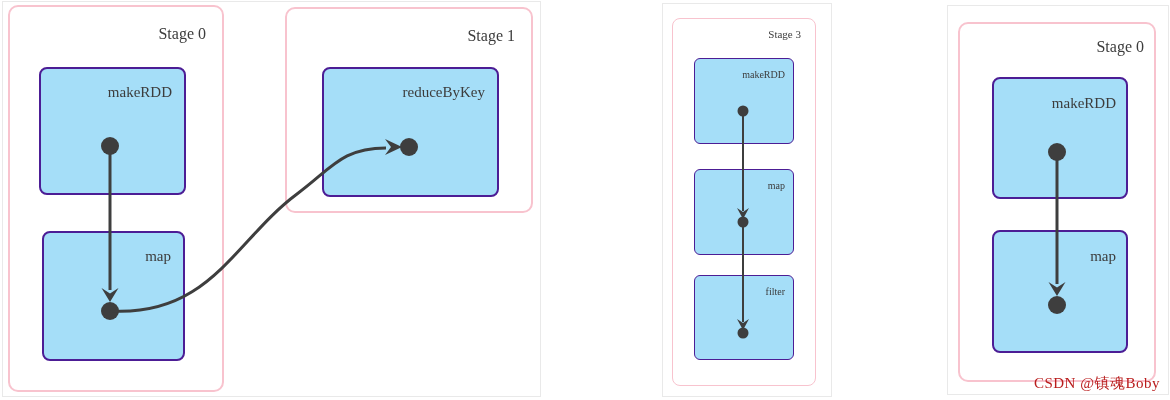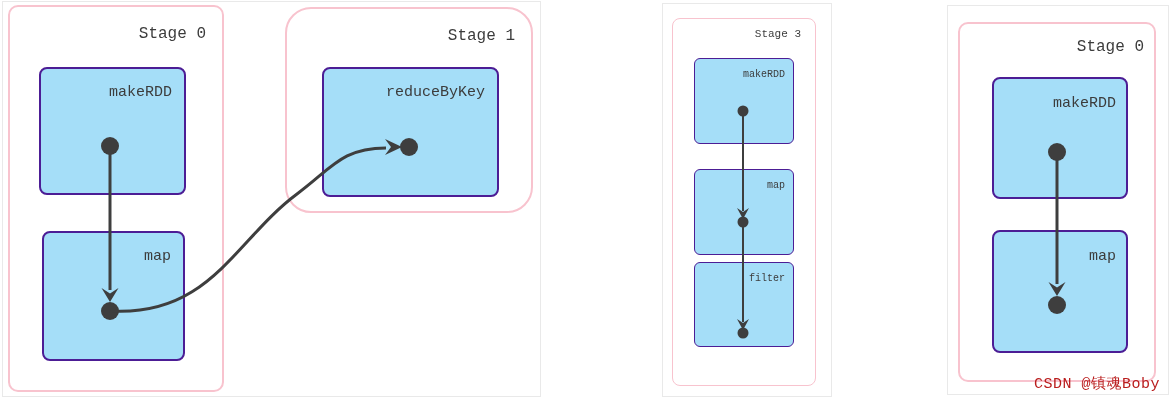--- a/index.html
+++ b/index.html
@@ -1,18 +1,18 @@
 <!DOCTYPE html>
 <html><head>
 <meta charset="utf-8">
 <style>
   html,body{margin:0;padding:0;background:#fff;}
   #canvas{
     position:relative;width:1170px;height:400px;background:#ffffff;
-    font-family:Liberation Mono, monospace;overflow:hidden;
+    font-family:Liberation Serif, serif;overflow:hidden;
   }
   .card{
     position:absolute;background:#ffffff;border:1px solid #e9e9e9;box-sizing:border-box;
   }
   .stage-box{
     position:absolute;border:2px solid #f8c3ce;border-radius:10px;background:#ffffff;box-sizing:border-box;
   }
   .stage-box.small{border-width:1.5px;border-radius:8px;padding-left:44px;}
   .stage-label{
     position:absolute;color:#3c3c3c;white-space:nowrap;
@@ -51,39 +51,39 @@
   <div class="stage-box lg" style="left:8px;top:5px;width:216px;height:387px;">
     <div class="stage-label">Stage 0</div>
     <div class="node" style="left:29px;top:60px;width:147px;height:128px;">
       <div class="node-label">makeRDD</div>
     </div>
     <div class="node" style="left:32px;top:224px;width:143px;height:130px;">
       <div class="node-label">map</div>
     </div>
   </div>
 
-  <div class="stage-box lg" style="left:285px;top:7px;width:248px;height:206px;border-radius:26px;">
+  <div class="stage-box lg" style="left:285px;top:7px;width:248px;height:206px;">
     <div class="stage-label">Stage 1</div>
     <div class="node" style="left:35px;top:58px;width:177px;height:130px;">
       <div class="node-label">reduceByKey</div>
     </div>
   </div>
 
   <div class="card sm" style="left:662px;top:3px;width:170px;height:394px;">
   </div>
 
   <div class="stage-box small sm" style="left:672px;top:18px;width:144px;height:368px;">
     <div class="stage-label">Stage 3</div>
     <div class="node small" style="left:21px;top:39px;width:100px;height:86px;">
       <div class="node-label">makeRDD</div>
     </div>
     <div class="node small" style="left:21px;top:150px;width:100px;height:86px;">
       <div class="node-label">map</div>
     </div>
-    <div class="node small" style="left:21px;top:243px;width:100px;height:85px;">
+    <div class="node small" style="left:21px;top:256px;width:100px;height:85px;">
       <div class="node-label">filter</div>
     </div>
   </div>
 
   <div class="card lg" style="left:947px;top:5px;width:222px;height:390px;">
   </div>
 
   <div class="stage-box lg" style="left:958px;top:22px;width:198px;height:360px;">
     <div class="stage-label" style="top:14px;right:10px;">Stage 0</div>
     <div class="node" style="left:32px;top:53px;width:136px;height:122px;">

